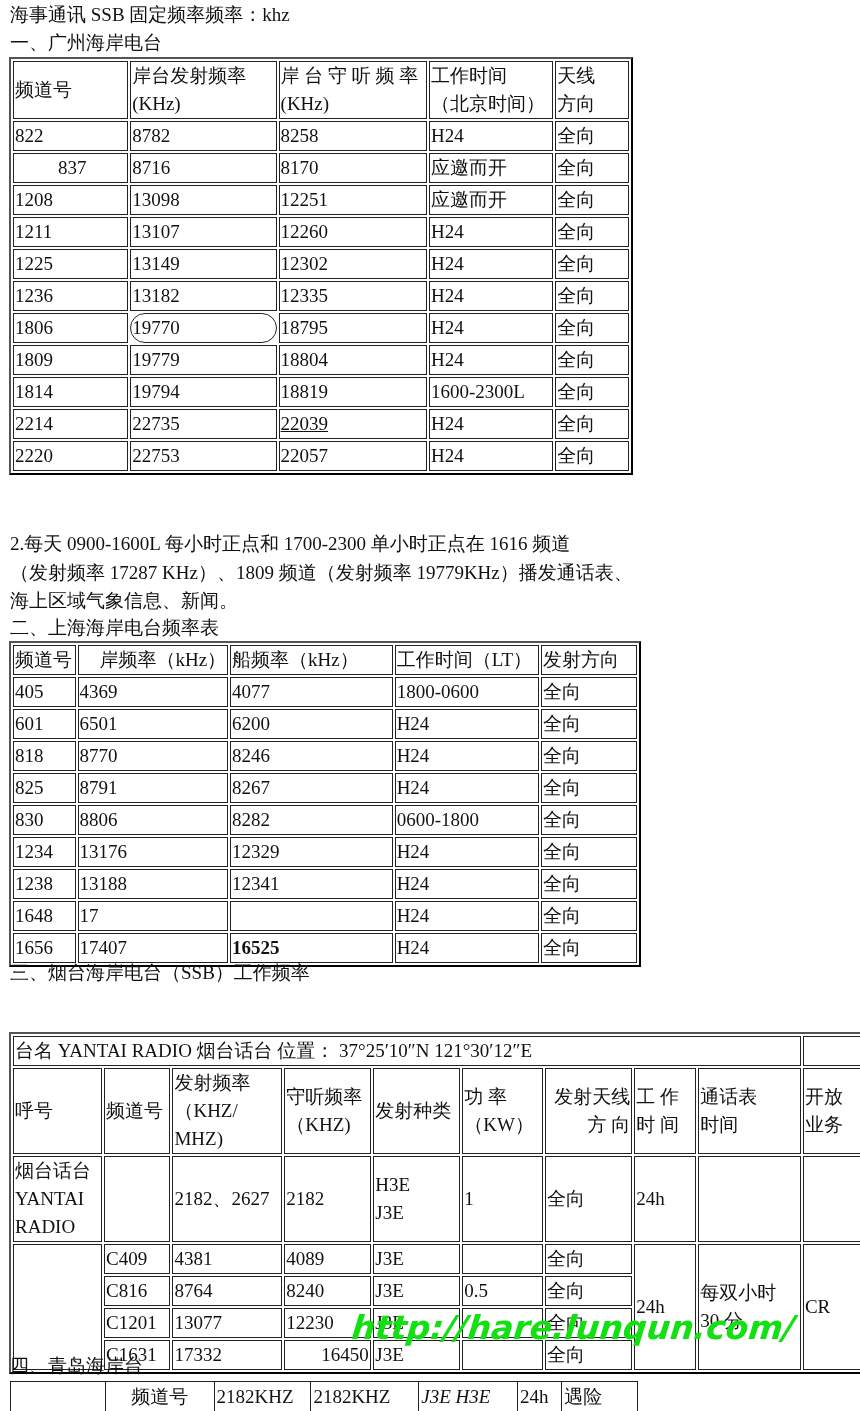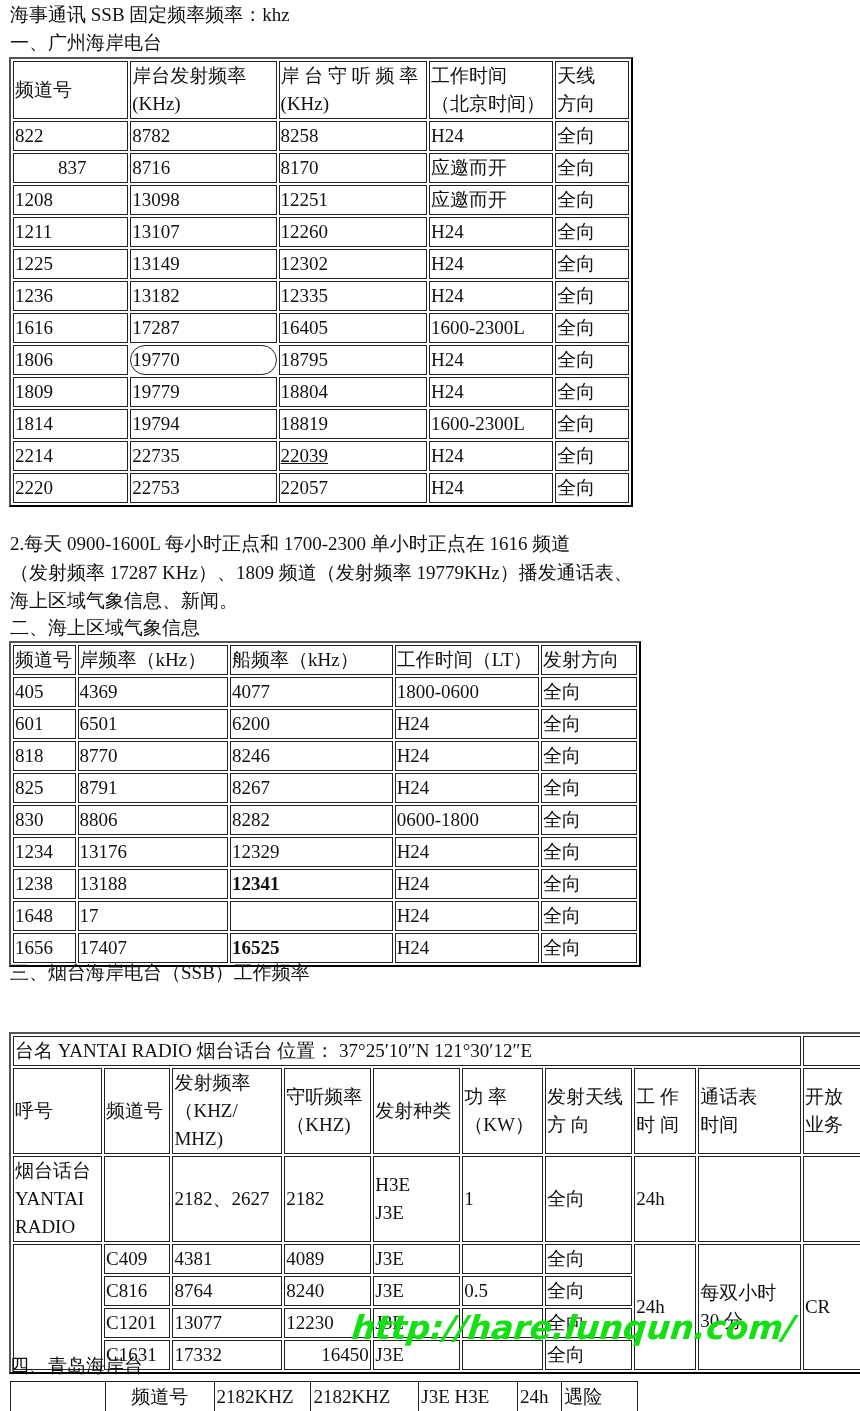--- a/index.html
+++ b/index.html
@@ -92,27 +92,20 @@
         <td style="height: 25.5px;">全向</td>
       </tr>
       <tr>
         <td style="height: 25.5px;">1236</td>
         <td style="height: 25.5px;">13182</td>
         <td style="height: 25.5px;">12335</td>
         <td style="height: 25.5px;">H24</td>
         <td style="height: 25.5px;">全向</td>
       </tr>
       <tr>
-        <td style="height: 25.5px;">1616</td>
-        <td style="height: 25.5px;">17287</td>
-        <td style="height: 25.5px;">16405</td>
-        <td style="height: 25.5px;">1600-2300L</td>
-        <td style="height: 25.5px;">全向</td>
-      </tr>
-      <tr>
         <td style="height: 25.5px;">1806</td>
         <td style="height: 25.5px; border-radius: 15px;">19770</td>
         <td style="height: 25.5px;">18795</td>
         <td style="height: 25.5px;">H24</td>
         <td style="height: 25.5px;">全向</td>
       </tr>
       <tr>
         <td style="height: 25.5px;">1809</td>
         <td style="height: 25.5px;">19779</td>
         <td style="height: 25.5px;">18804</td>
@@ -142,34 +135,34 @@
       </tr>
     </tbody>
 </table>
 
 <div id="gz-note">
     <div class="line" style="top: 530px;">2.每天 0900-1600L 每小时正点和 1700-2300 单小时正点在 1616 频道</div>
     <div class="line" style="top: 558.5px;">（发射频率 17287 KHz）、1809 频道（发射频率 19779KHz）播发通话表、</div>
     <div class="line" style="top: 587px;">海上区域气象信息、新闻。</div>
   </div>
 
-<div class="line" style="top:614px;">二、海上区域气象信息</div>
+<div class="line" style="top:614px;">二、上海海岸电台频率表</div>
 
 <table class="dbl" style="left:9px; top:641px; width:632px;">
   <colgroup>
     <col style="width:62px">
       <col style="width:149px">
       <col style="width:161px">
       <col style="width:143px">
       <col style="width:95px">
   </colgroup>
   <tbody id="sh-body">
       <tr>
         <td style="height: 27px;">频道号</td>
-        <td style="height: 27px;">岸频率（kHz）</td>
+        <td style="height: 27px; text-align: right;">岸频率（kHz）</td>
         <td style="height: 27px;">船频率（kHz）</td>
         <td style="height: 27px;">工作时间（LT）</td>
         <td style="height: 27px;">发射方向</td>
       </tr>
       <tr>
         <td style="height: 25.5px;">405</td>
         <td style="height: 25.5px;">4369</td>
         <td style="height: 25.5px;">4077</td>
         <td style="height: 25.5px;">1800-0600</td>
         <td style="height: 25.5px;">全向</td>
@@ -205,21 +198,21 @@
       <tr>
         <td style="height: 25.5px;">1234</td>
         <td style="height: 25.5px;">13176</td>
         <td style="height: 25.5px;">12329</td>
         <td style="height: 25.5px;">H24</td>
         <td style="height: 25.5px;">全向</td>
       </tr>
       <tr>
         <td style="height: 25.5px;">1238</td>
         <td style="height: 25.5px;">13188</td>
-        <td style="height: 25.5px; font-weight: bold;">12341</td>
+        <td style="height: 25.5px;">12341</td>
         <td style="height: 25.5px;">H24</td>
         <td style="height: 25.5px;">全向</td>
       </tr>
       <tr>
         <td style="height: 25.5px;">1648</td>
         <td style="height: 25.5px;">17</td>
         <td style="height: 25.5px;"></td>
         <td style="height: 25.5px;">H24</td>
         <td style="height: 25.5px;">全向</td>
       </tr>
@@ -253,21 +246,21 @@
         <td colspan="9" style="height: 26px;">台名  YANTAI RADIO  烟台话台  位置：   37°25′10″N 121°30′12″E</td>
         <td style="height: 26px;"></td>
       </tr>
       <tr>
         <td class="wrap" style="height: 82px;">呼号</td>
         <td class="wrap" style="height: 82px;">频道号</td>
         <td class="wrap" style="height: 82px;">发射频率<br>（KHZ/<br>MHZ)</td>
         <td class="wrap" style="height: 82px;">守听频率<br>（KHZ)</td>
         <td class="wrap" style="height: 82px;">发射种类</td>
         <td class="wrap" style="height: 82px;">功  率<br>（KW）</td>
-        <td class="wrap" style="height: 82px;">发射天线<br>方  向</td>
+        <td class="wrap" style="height: 82px; text-align: right;">发射天线<br>方  向</td>
         <td class="wrap" style="height: 82px;">工    作<br>时  间</td>
         <td class="wrap" style="height: 82px;">通话表<br>时间</td>
         <td class="wrap" style="height: 82px;">开放<br>业务</td>
       </tr>
       <tr>
         <td class="wrap" style="height: 84px;">烟台话台<br>YANTAI<br>RADIO</td>
         <td class="wrap" style="height: 84px;"></td>
         <td class="wrap" style="height: 84px; margin-left: 44px;">2182、2627</td>
         <td class="wrap" style="height: 84px;">2182</td>
         <td class="wrap" style="height: 84px;">H3E<br>J3E</td>
@@ -329,18 +322,18 @@
       <col style="width:98px">
       <col style="width:44px">
       <col style="width:75px">
   </colgroup>
   <tbody>
       <tr id="qd-row">
         <td style="height: 28px;"></td>
         <td class="c" style="height: 28px;">频道号</td>
         <td style="height: 28px;">2182KHZ</td>
         <td style="height: 28px;">2182KHZ</td>
-        <td style="height: 28px;">J3E H3E</td>
+        <td style="height: 28px; font-style: italic;">J3E H3E</td>
         <td style="height: 28px;">24h</td>
         <td style="height: 28px;">遇险</td>
       </tr>
     </tbody>
 </table>
 
 </body></html>

